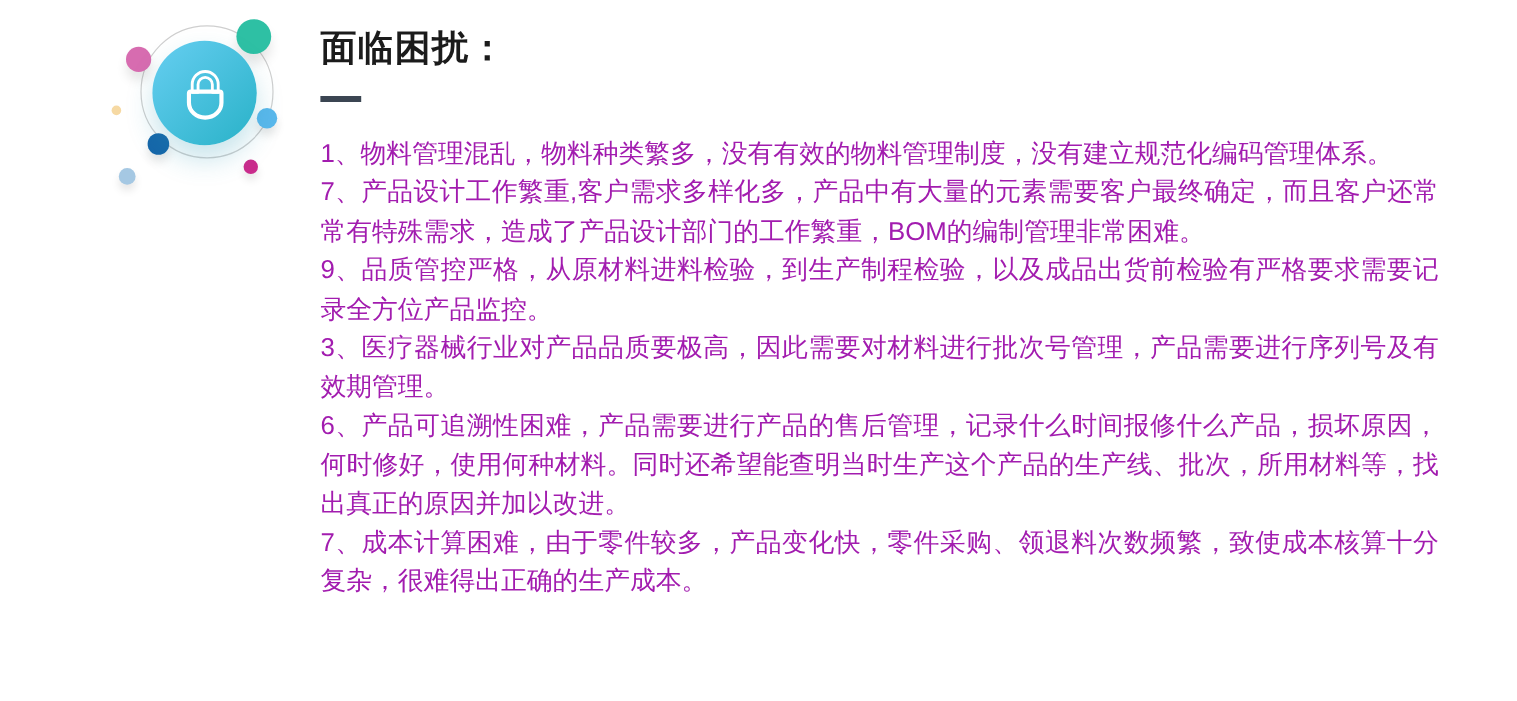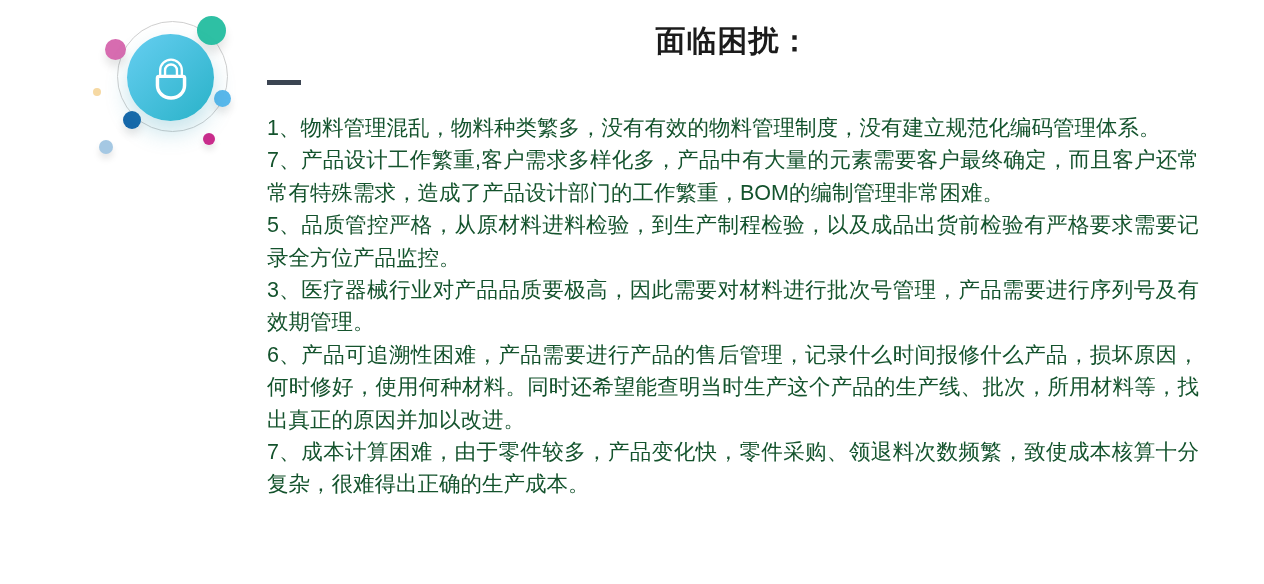--- a/index.html
+++ b/index.html
@@ -53,21 +53,20 @@
     position: absolute;
     left: 267px; top: 22px;
     width: 932px;
   }
   .section-title {
     font-size: 30px;
     line-height: 38px;
     font-weight: bold;
     color: #1b1b1b;
     letter-spacing: 1px;
-    text-align: center;
   }
   .divider {
     width: 34px; height: 5px;
     margin-top: 20px;
     background: #3b4552;
   }
   .items {
     margin-top: 27px;
     font-size: 21.5px;
     line-height: 32.4px;
@@ -98,28 +97,28 @@
 
         <path d="M13 22.5 h22 a1.5 1.5 0 0 1 1.5 1.5 v7 a12.5 11.5 0 0 1 -25 0 v-7 a1.5 1.5 0 0 1 1.5 -1.5 z" stroke-width="3.2" stroke-linejoin="round"></path>
       </svg>
     </span>
   </div>
 </div>
 
 <div class="content">
   <h1 class="section-title">面临困扰：</h1>
   <div class="divider" style="background: rgb(59, 69, 82);"></div>
-  <div class="items" style="color: #14532d;">
+  <div class="items" style="color: #a21caf;">
 
       <p>1、物料管理混乱，物料种类繁多，没有有效的物料管理制度，没有建立规范化编码管理体系。</p>
 
       <p>7、产品设计工作繁重,客户需求多样化多，产品中有大量的元素需要客户最终确定，而且客户还常常有特殊需求，造成了产品设计部门的工作繁重，BOM的编制管理非常困难。</p>
 
 
-      <p>5、品质管控严格，从原材料进料检验，到生产制程检验，以及成品出货前检验有严格要求需要记录全方位产品监控。</p>
+      <p>9、品质管控严格，从原材料进料检验，到生产制程检验，以及成品出货前检验有严格要求需要记录全方位产品监控。</p>
 
       <p>3、医疗器械行业对产品品质要极高，因此需要对材料进行批次号管理，产品需要进行序列号及有效期管理。</p>
 
       <p>6、产品可追溯性困难，产品需要进行产品的售后管理，记录什么时间报修什么产品，损坏原因，何时修好，使用何种材料。同时还希望能查明当时生产这个产品的生产线、批次，所用材料等，找出真正的原因并加以改进。</p>
 
       <p>7、成本计算困难，由于零件较多，产品变化快，零件采购、领退料次数频繁，致使成本核算十分复杂，很难得出正确的生产成本。</p>
     </div>
 </div>
 
 </body></html>

